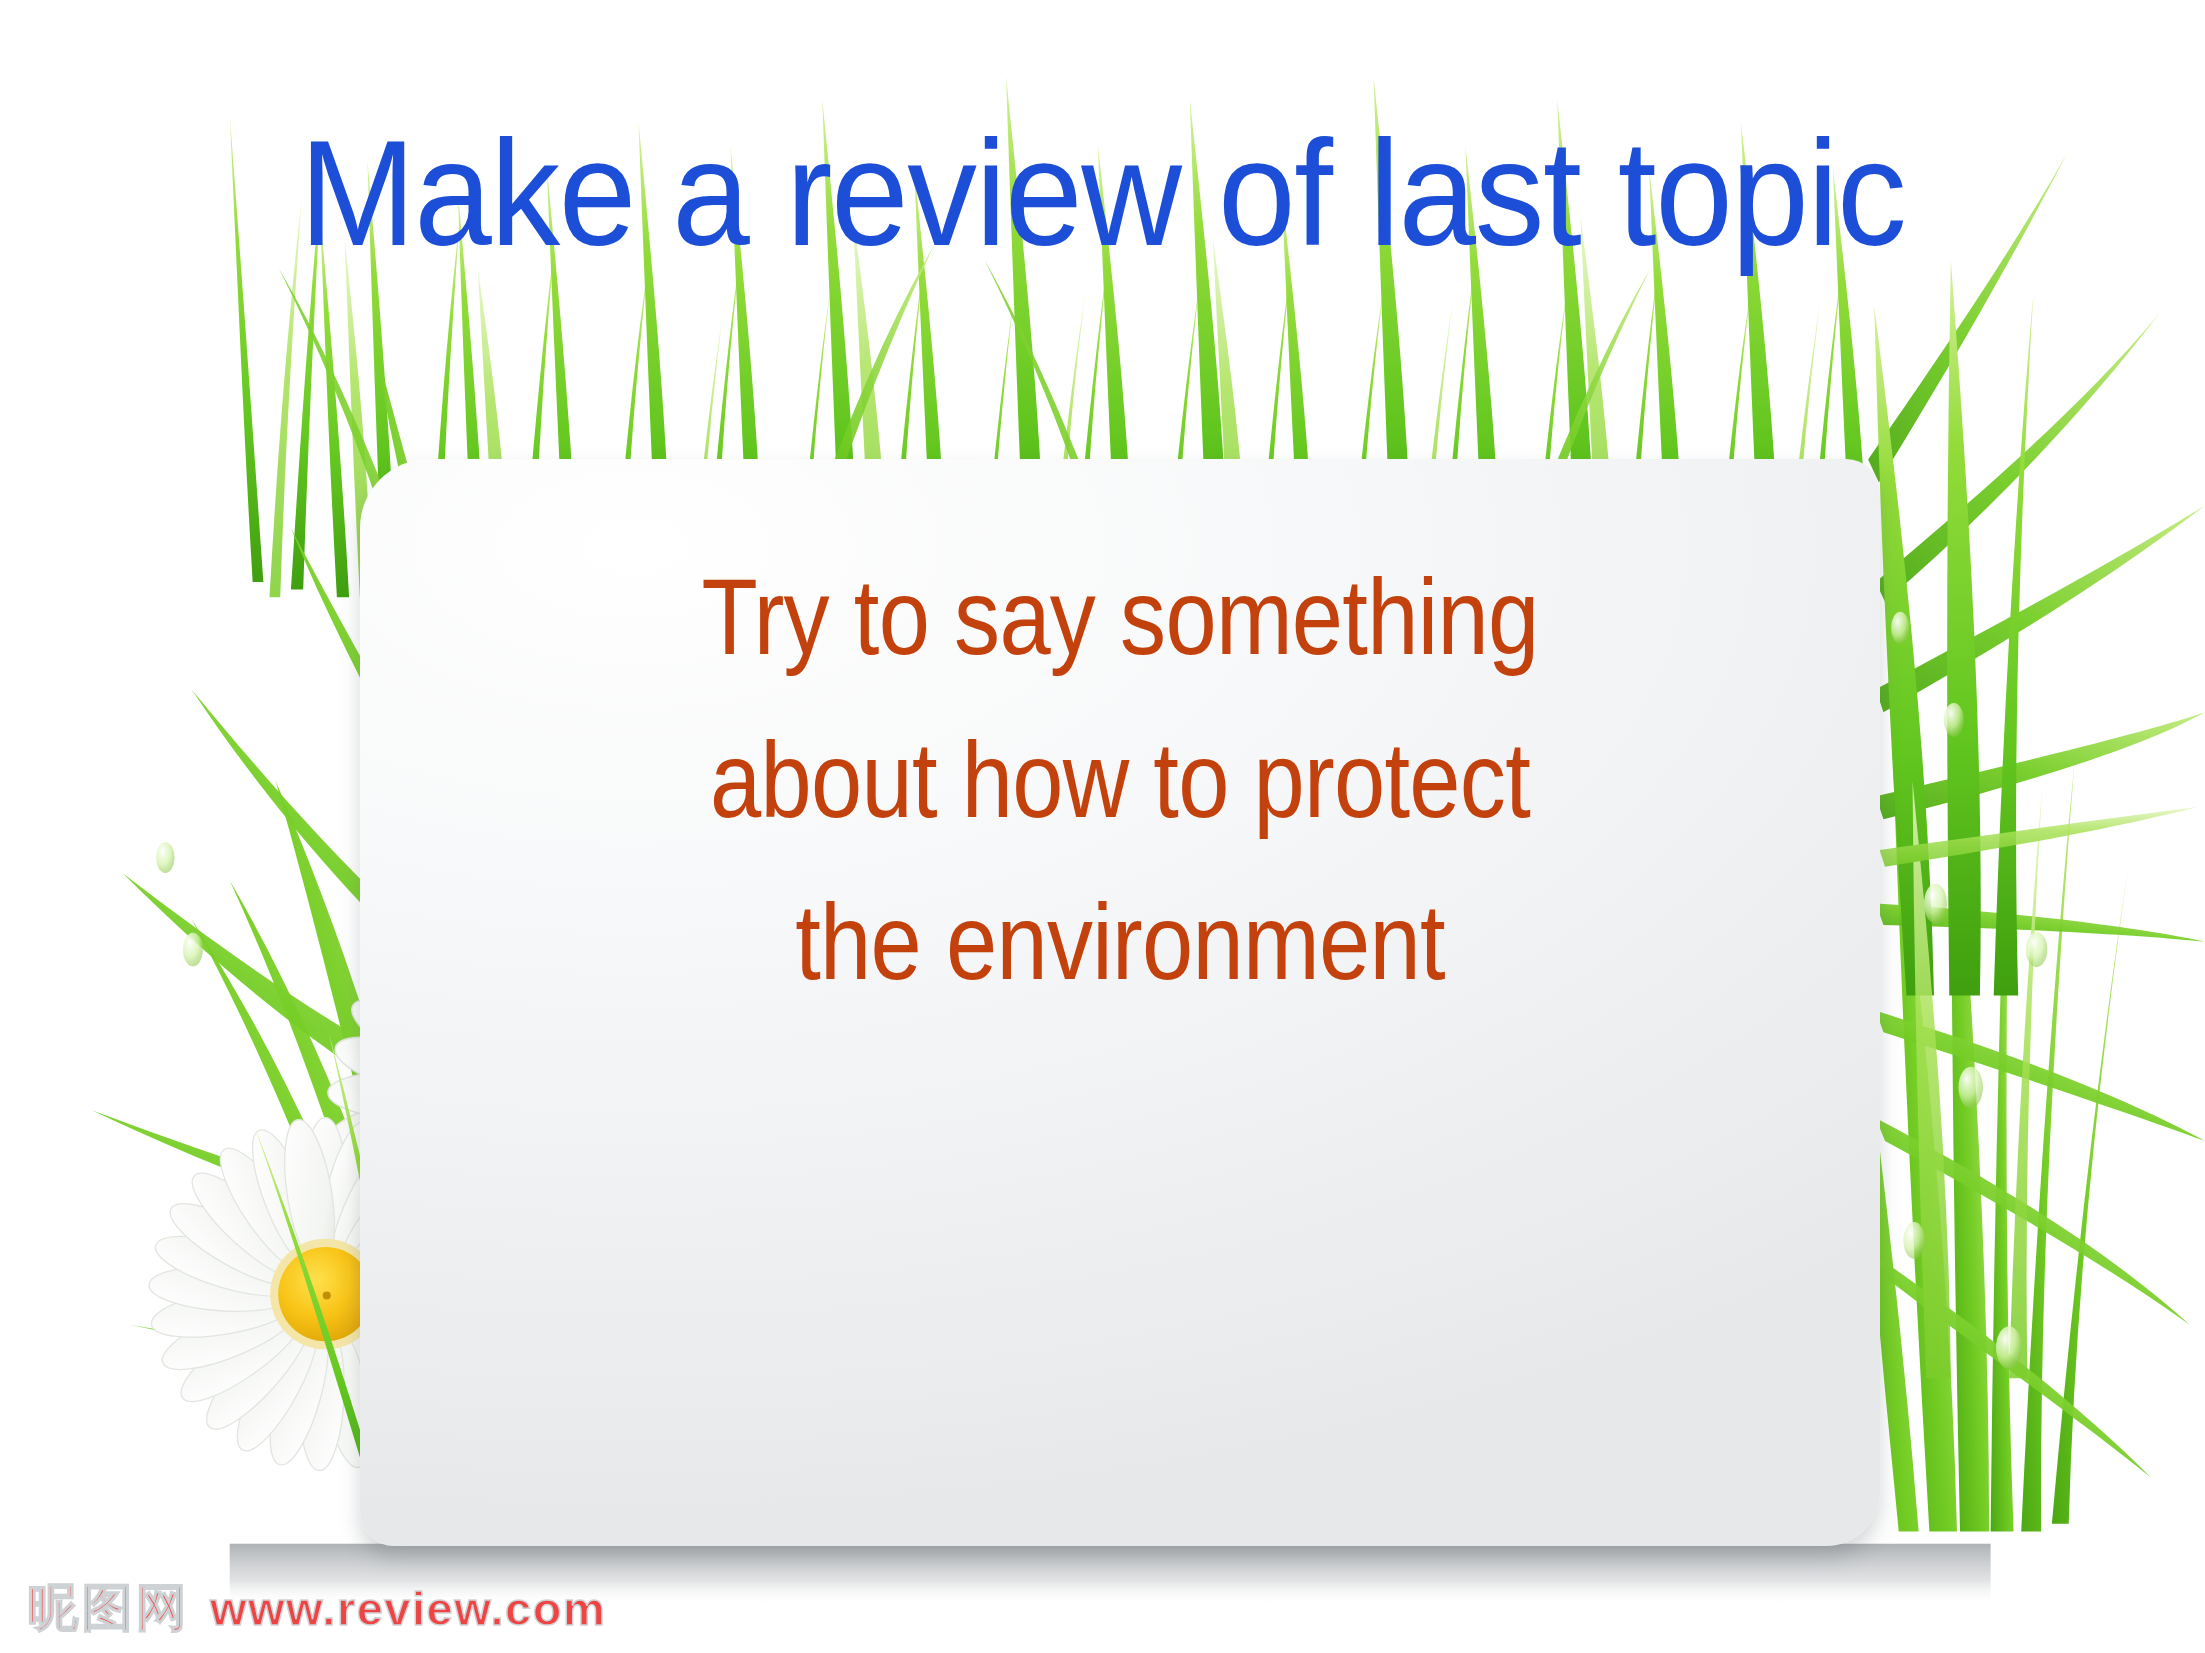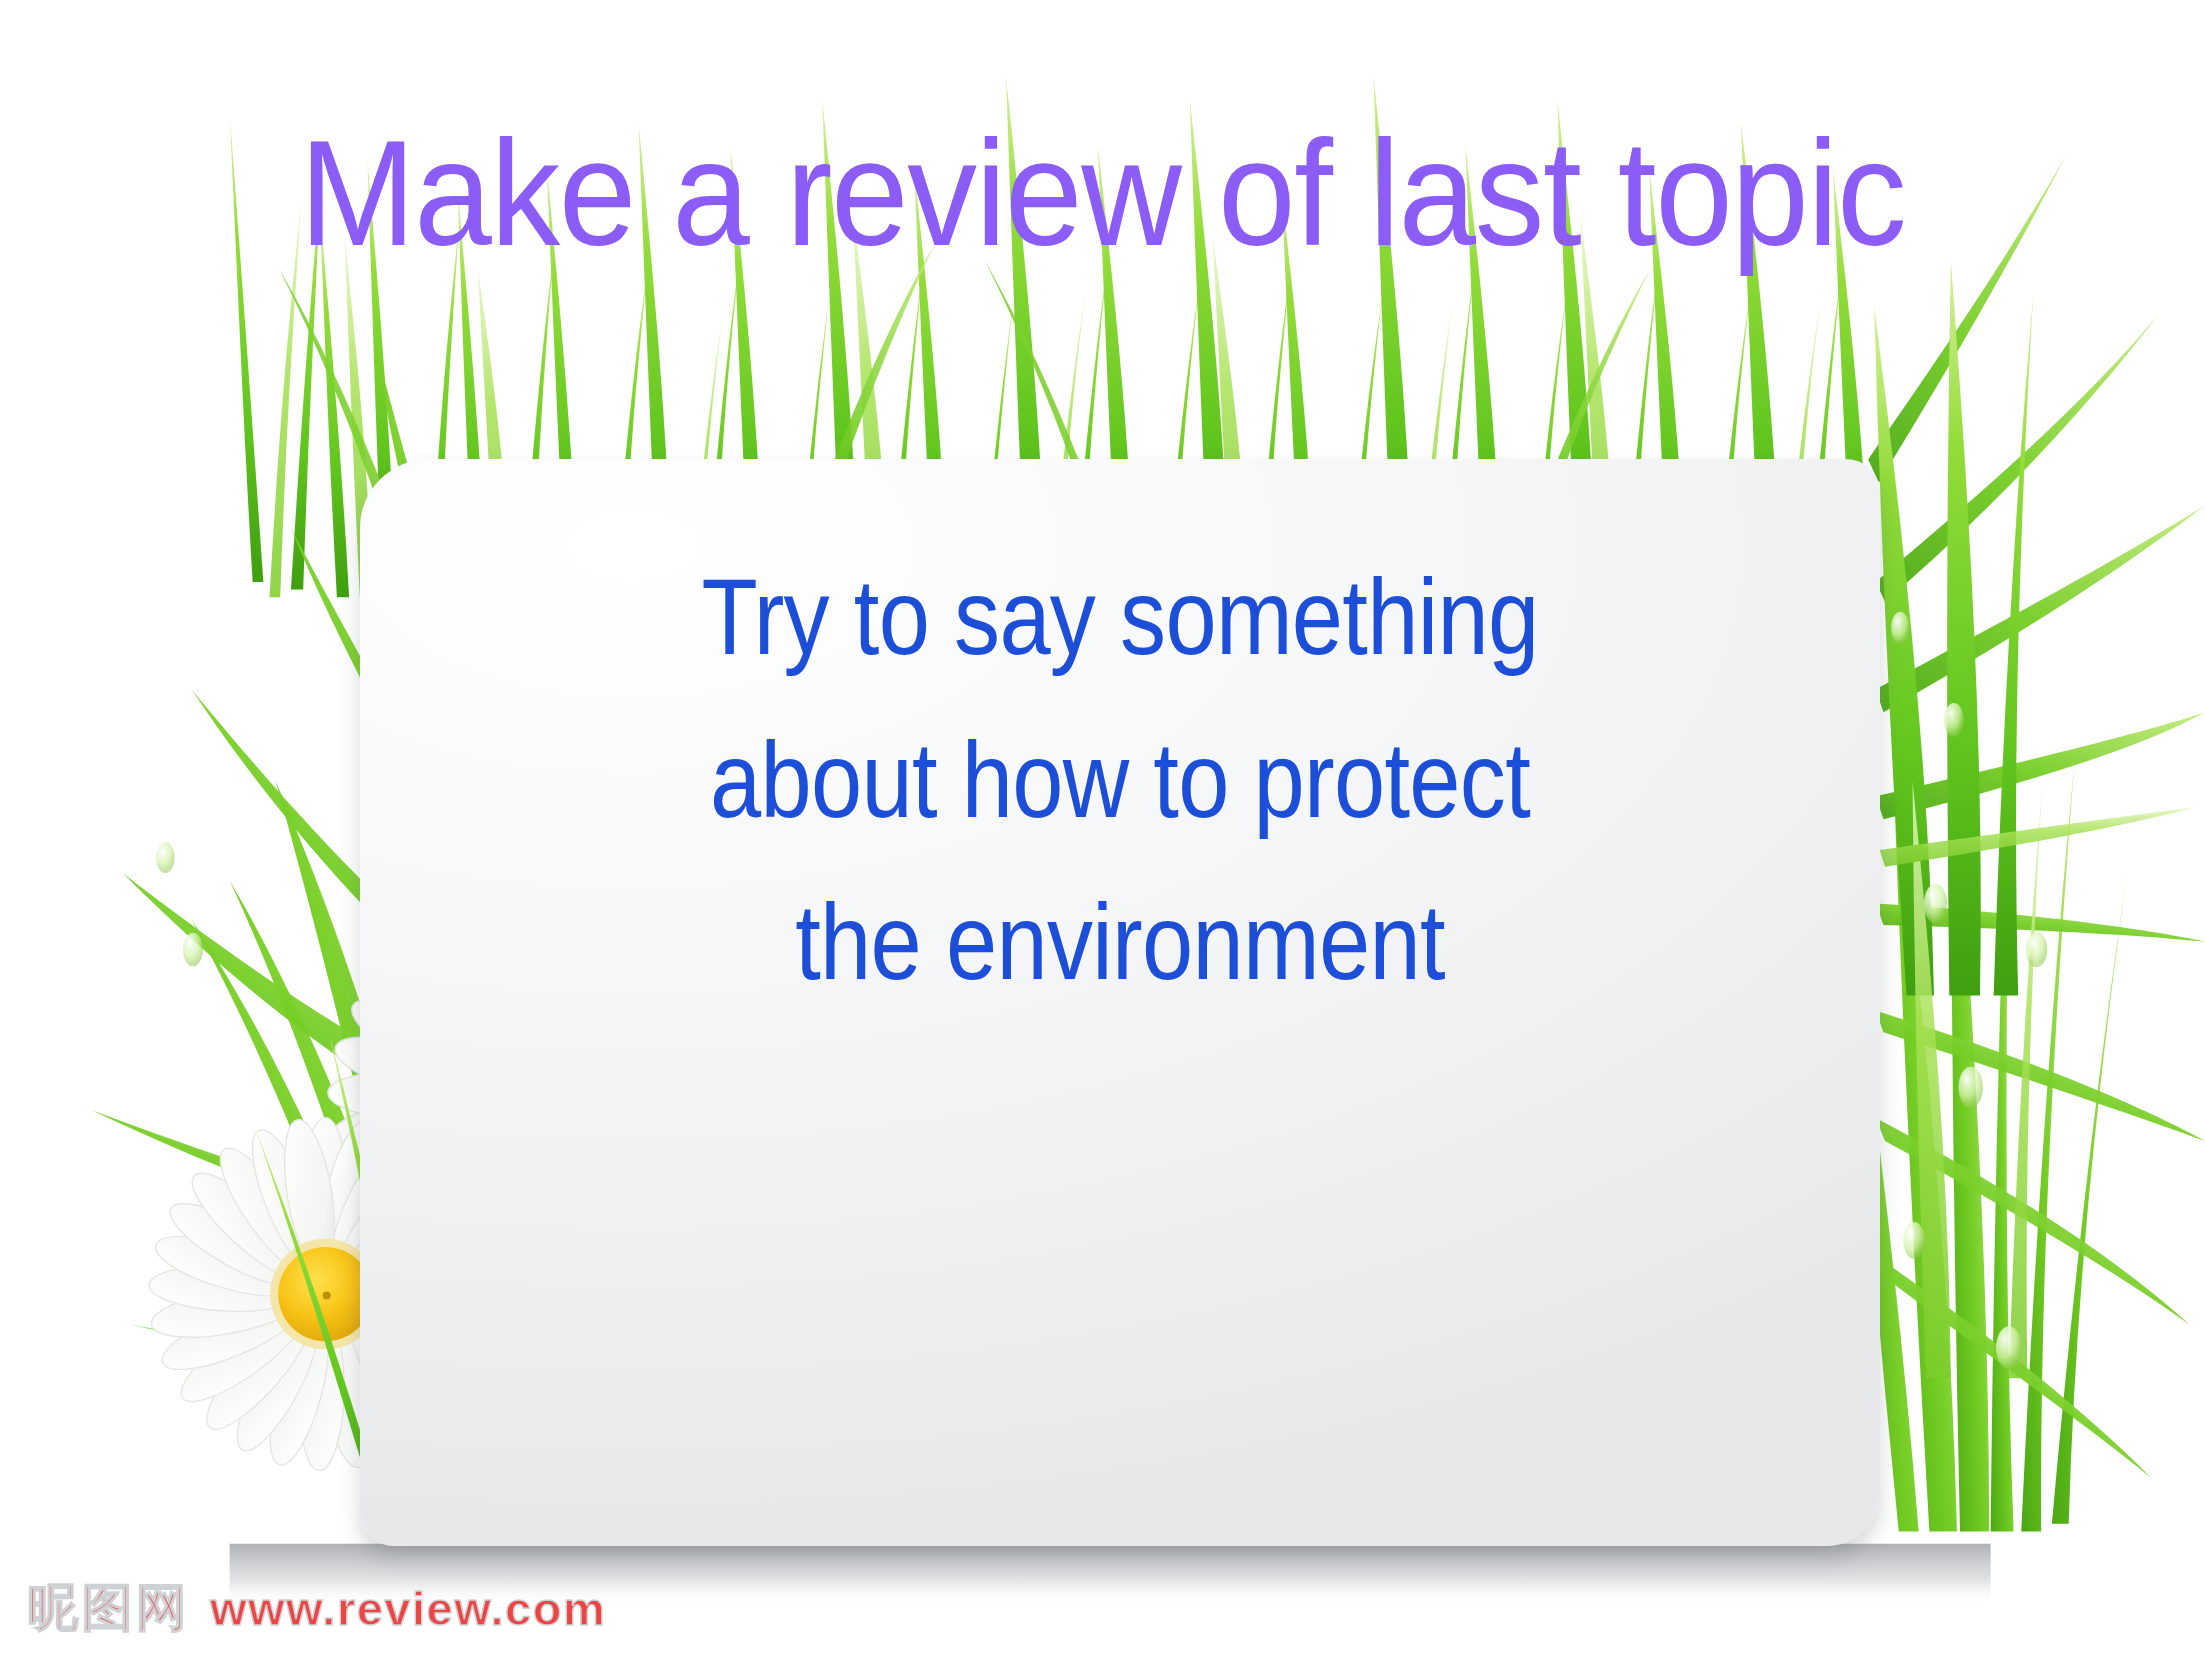--- a/index.html
+++ b/index.html
@@ -43,42 +43,42 @@
     box-shadow: 0 10.7px 20px rgba(90,95,100,0.26);
   }
 
   
   #card-text {
     position: absolute;
     left: 360px;
     top: 536px;
     width: 1520px;
     text-align: center;
-    color: #1d4ed8;
+    color: #c2410c;
     font-family: "Liberation Sans", sans-serif;
     font-size: 107px;
     line-height: 1.52;
     font-weight: 400;
     letter-spacing: -0.8px;
   }
   #card-text .tline {
     display: block;
     transform: scaleX(0.86);
     transform-origin: center;
     white-space: nowrap;
   }
 
   
   #title {
     position: absolute;
     left: 0;
     top: 107px;
     width: 2205px;
     text-align: center;
-    color: #8b5cf6;
+    color: #1d4ed8;
     font-family: "Liberation Sans", sans-serif;
     font-size: 150px;
     font-weight: 400;
     letter-spacing: -1.5px;
     white-space: nowrap;
   }
   #title .tl {
     display: inline-block;
     transform: scaleX(0.93);
     transform-origin: center;

